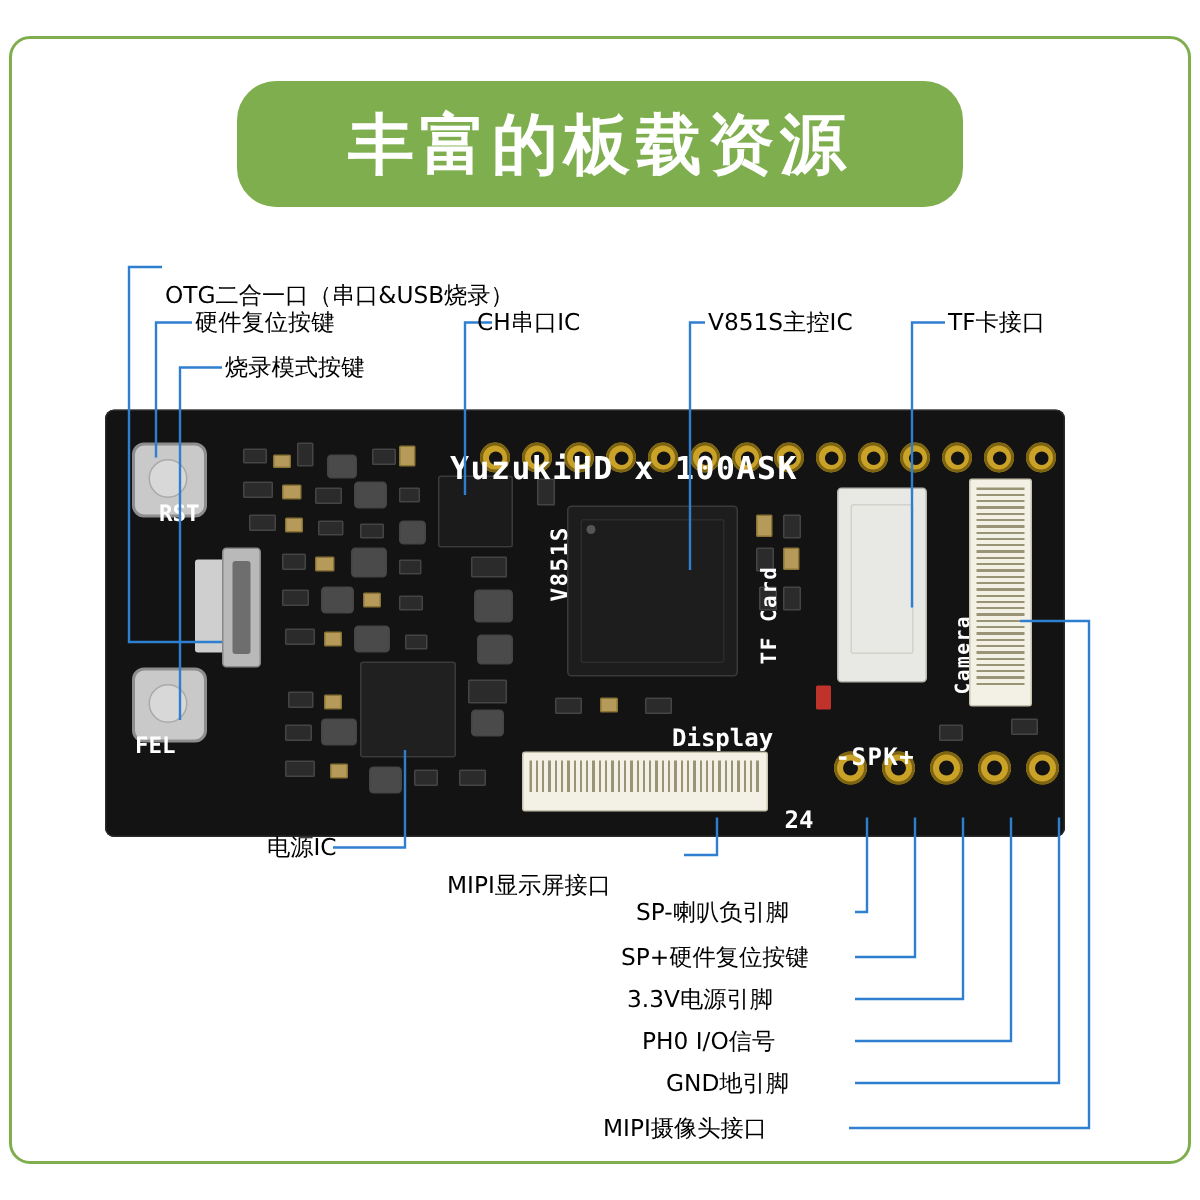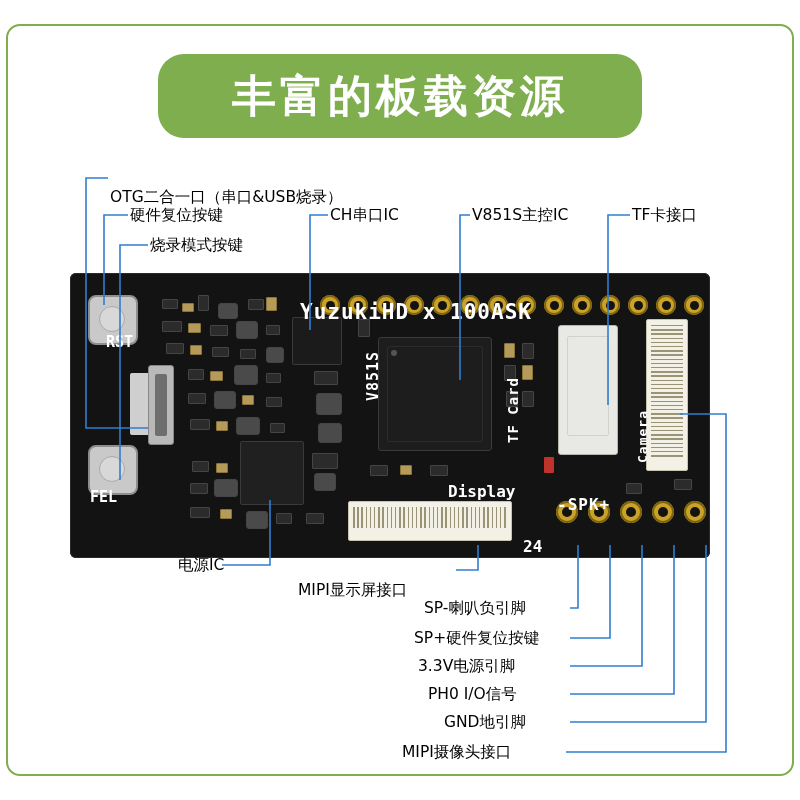--- a/index.html
+++ b/index.html
@@ -300,21 +300,21 @@
 
       <path d="M570,722 L706,722 L706,545"></path>
 
       <path d="M566,752 L726,752 L726,414 L680,414"></path>
     </g>
   </svg>
 
   <div class="label" style="left:110px;top:164px;margin-top:23px;">OTG二合一口（串口&amp;USB烧录）</div>
   <div class="label" style="left:130px;top:205px;">硬件复位按键</div>
   <div class="label" style="left:150px;top:235px;">烧录模式按键</div>
-  <div class="label" style="left:330px;top:205px;text-align:right;">CH串口IC</div>
+  <div class="label" style="left:318px;top:205px;text-align:right;">CH串口IC</div>
   <div class="label" style="left:472px;top:205px;">V851S主控IC</div>
   <div class="label" style="left:632px;top:205px;">TF卡接口</div>
 
   <div class="label" style="left:178px;top:555px;">电源IC</div>
   <div class="label" style="left:298px;top:580px;">MIPI显示屏接口</div>
   <div class="label" style="left:414px;top:598px;margin-left:10px;">SP-喇叭负引脚</div>
   <div class="label" style="left:414px;top:628px;">SP+硬件复位按键</div>
   <div class="label" style="left:418px;top:656px;">3.3V电源引脚</div>
   <div class="label" style="left:428px;top:684px;">PH0 I/O信号</div>
   <div class="label" style="left:444px;top:712px;">GND地引脚</div>

